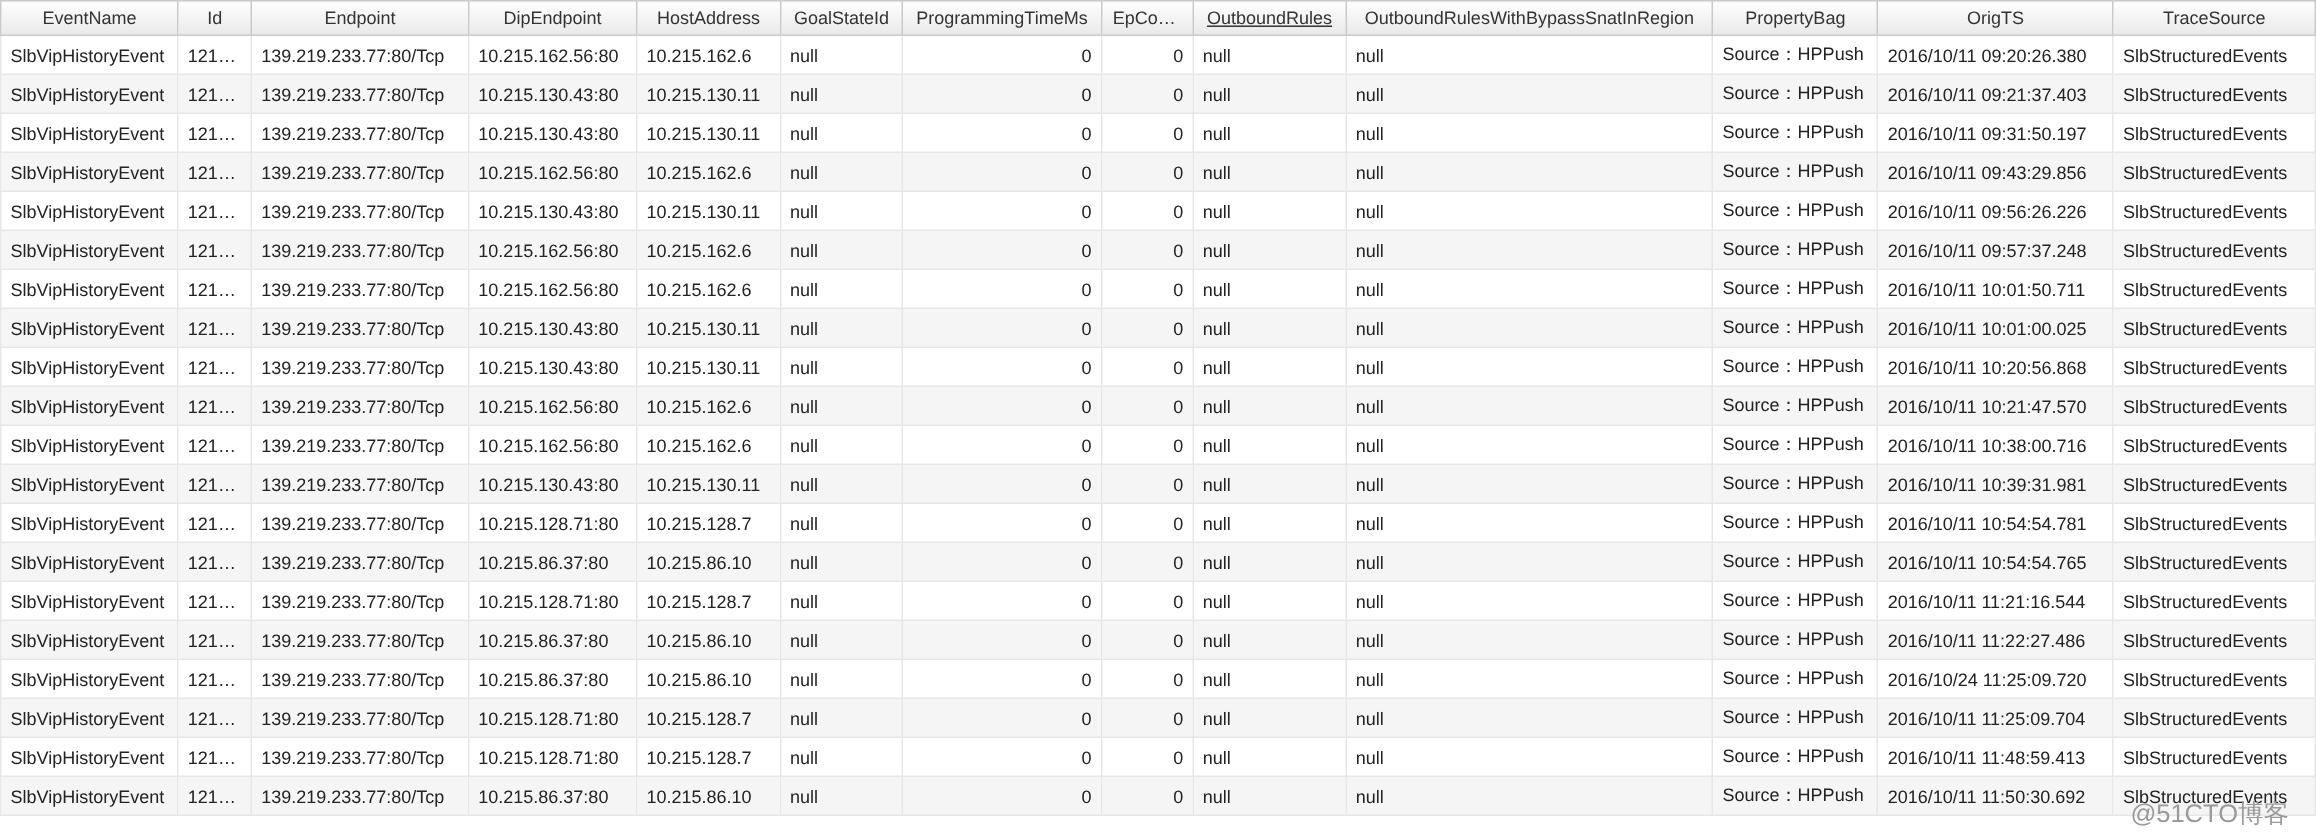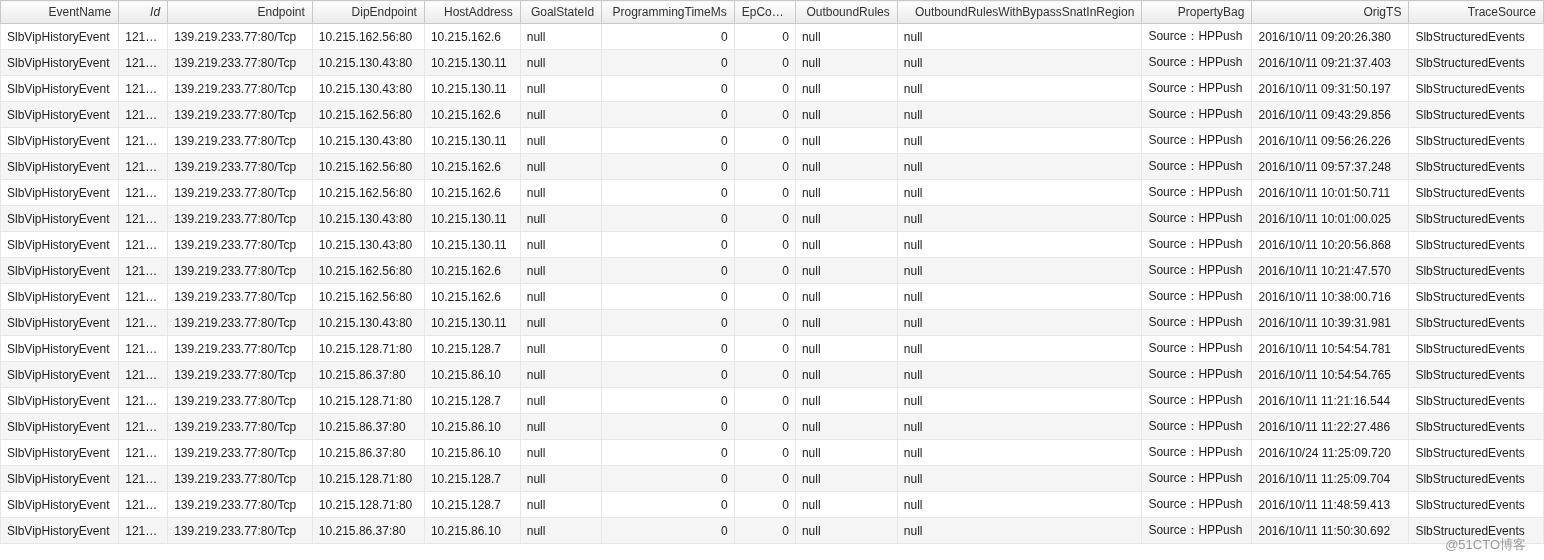--- a/index.html
+++ b/index.html
@@ -12,21 +12,21 @@
     width: 1544px;
   }
   .grid {
     width: 100%;
     border-collapse: collapse;
     table-layout: fixed;
   }
   .grid th {
     background: linear-gradient(#fefefe, #e9e9e9);
     border: 1px solid #c9c9c9;
-    text-align: right;
+    text-align: center;
     padding: 4px 7px;
     font-weight: 400;
     color: #333;
     white-space: nowrap;
     overflow: hidden;
     text-overflow: ellipsis;
     height: 22px;
   }
   .grid td {
     border: 1px solid #e7e7e7;
@@ -37,33 +37,33 @@
     height: 22px;
   }
   .grid tbody tr:nth-child(even) td { background: #f5f5f5; }
   .grid tbody tr:nth-child(odd) td  { background: #ffffff; }
   .num { text-align: right; }
   .watermark {
     position: absolute;
     right: 18px;
     bottom: 6px;
     color: #9a9a9a;
-    font-size: 13px;
+    font-size: 17px;
     font-family: "Microsoft YaHei", "Segoe UI", sans-serif;
     pointer-events: none;
   }
   .c-eventname { width: 116px; }
-  .c-id        { width: 48px; font-style: italic; }
+  .c-id        { width: 48px; }
   .c-endpoint  { width: 142px; }
   .c-dip       { width: 110px; }
   .c-host      { width: 94px; }
   .c-goal      { width: 80px; margin-top: 31px; }
   .c-prog      { width: 130px; }
   .c-epc       { width: 60px; }
-  .c-outb      { width: 100px; }
+  .c-outb      { width: 100px; text-decoration: underline; }
   .c-outbwith  { width: 240px; }
   .c-prop      { width: 108px; margin-top: 39px; }
   .c-orig      { width: 154px; }
   .c-trace     { width: 132px; }
 </style>
 </head>
 <body>
 
 <table class="grid">
   <thead>

